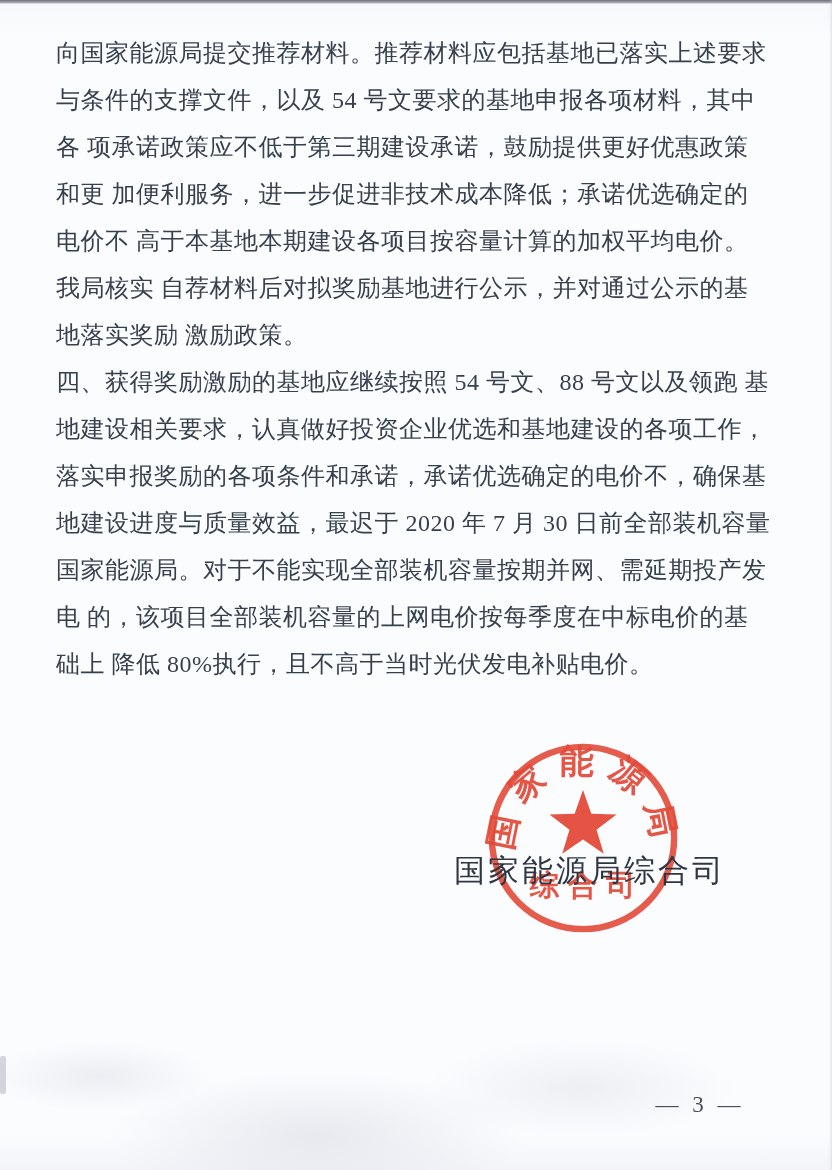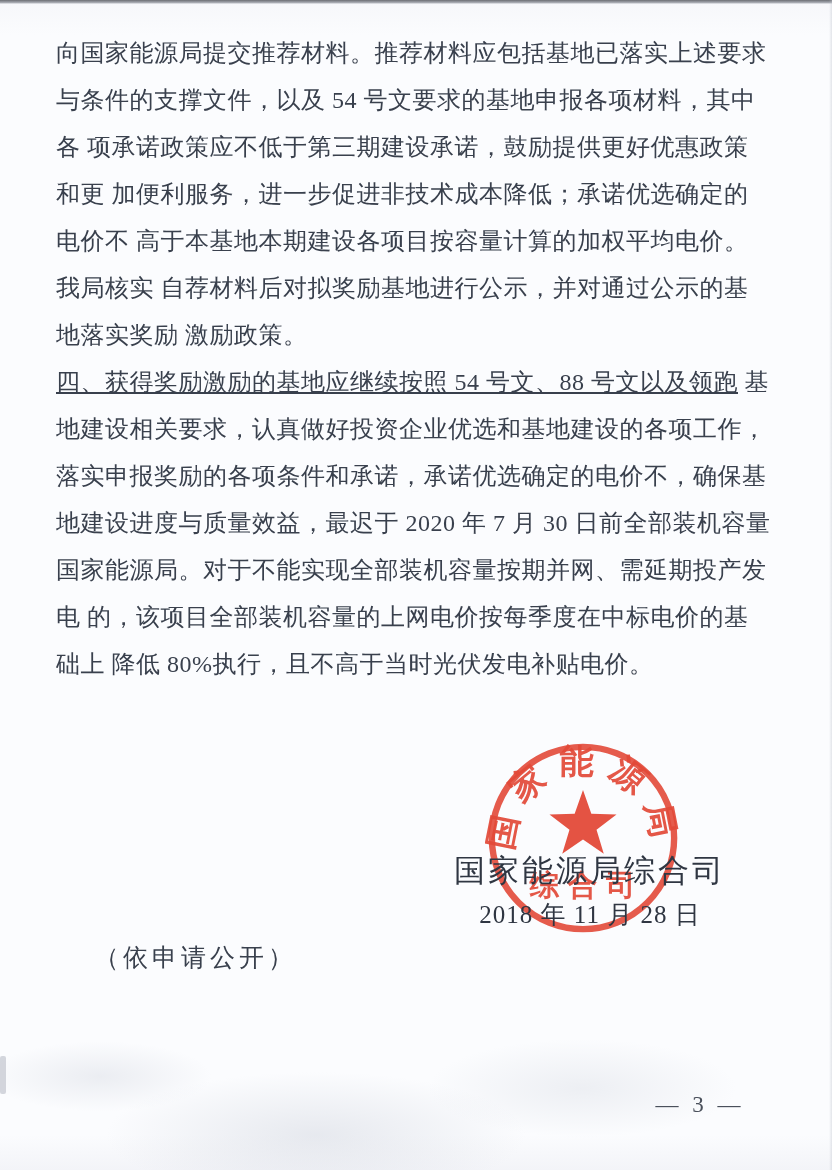--- a/index.html
+++ b/index.html
@@ -49,21 +49,21 @@
   .para{margin:0;padding:0;}
   .line{
     height:47px;
     line-height:47px;
     text-align:justify;
     text-align-last:justify;
     -moz-text-align-last:justify;
     white-space:normal;
     overflow:hidden;
   }
-  .line.indent{text-indent:2em;text-decoration:underline;}
+  .line.indent{text-indent:2em;}
   .line.last{text-align-last:left;-moz-text-align-last:left;}
 
   
   .seal-area{
     position:absolute;left:0;top:0;width:832px;height:1170px;
     pointer-events:none;
   }
   .seal-svg{
     position:absolute;left:485px;top:740px;width:196px;height:196px;
     opacity:.92;
@@ -132,20 +132,18 @@
       </defs>
       <circle cx="100" cy="100" r="93" fill="none" stroke="#e03a28" stroke-width="6.5" opacity="0.9"></circle>
       <polygon points="100,51 108.5,75.3 134.2,75.9 113.8,91.5 121.2,116.1 100,101.5 78.8,116.1 86.2,91.5 65.8,75.9 91.5,75.3" fill="#e03a28" opacity="0.95"></polygon>
       <text font-size="35" fill="#e03a28" letter-spacing="13" opacity="0.92" font-family="Liberation Serif, DejaVu Serif, serif" font-weight="bold">
         <textPath href="#sealArc" startOffset="50%" text-anchor="middle">国家能源局</textPath>
       </text>
       <text x="104" y="158" font-size="30" fill="#e03a28" letter-spacing="9" opacity="0.92" text-anchor="middle" font-weight="bold" font-family="Liberation Serif, DejaVu Serif, serif">综合司</text>
     </svg>
 
     <div class="signature">国家能源局综合司</div>
-    <div class="sign-date">2018 年 11 月 28 日</div>
   </div>
 
-  <div class="disclosure">（依申请公开）</div>
 
   <div class="page-number">— 3 —</div>
 
 </div>
 
 </body></html>

